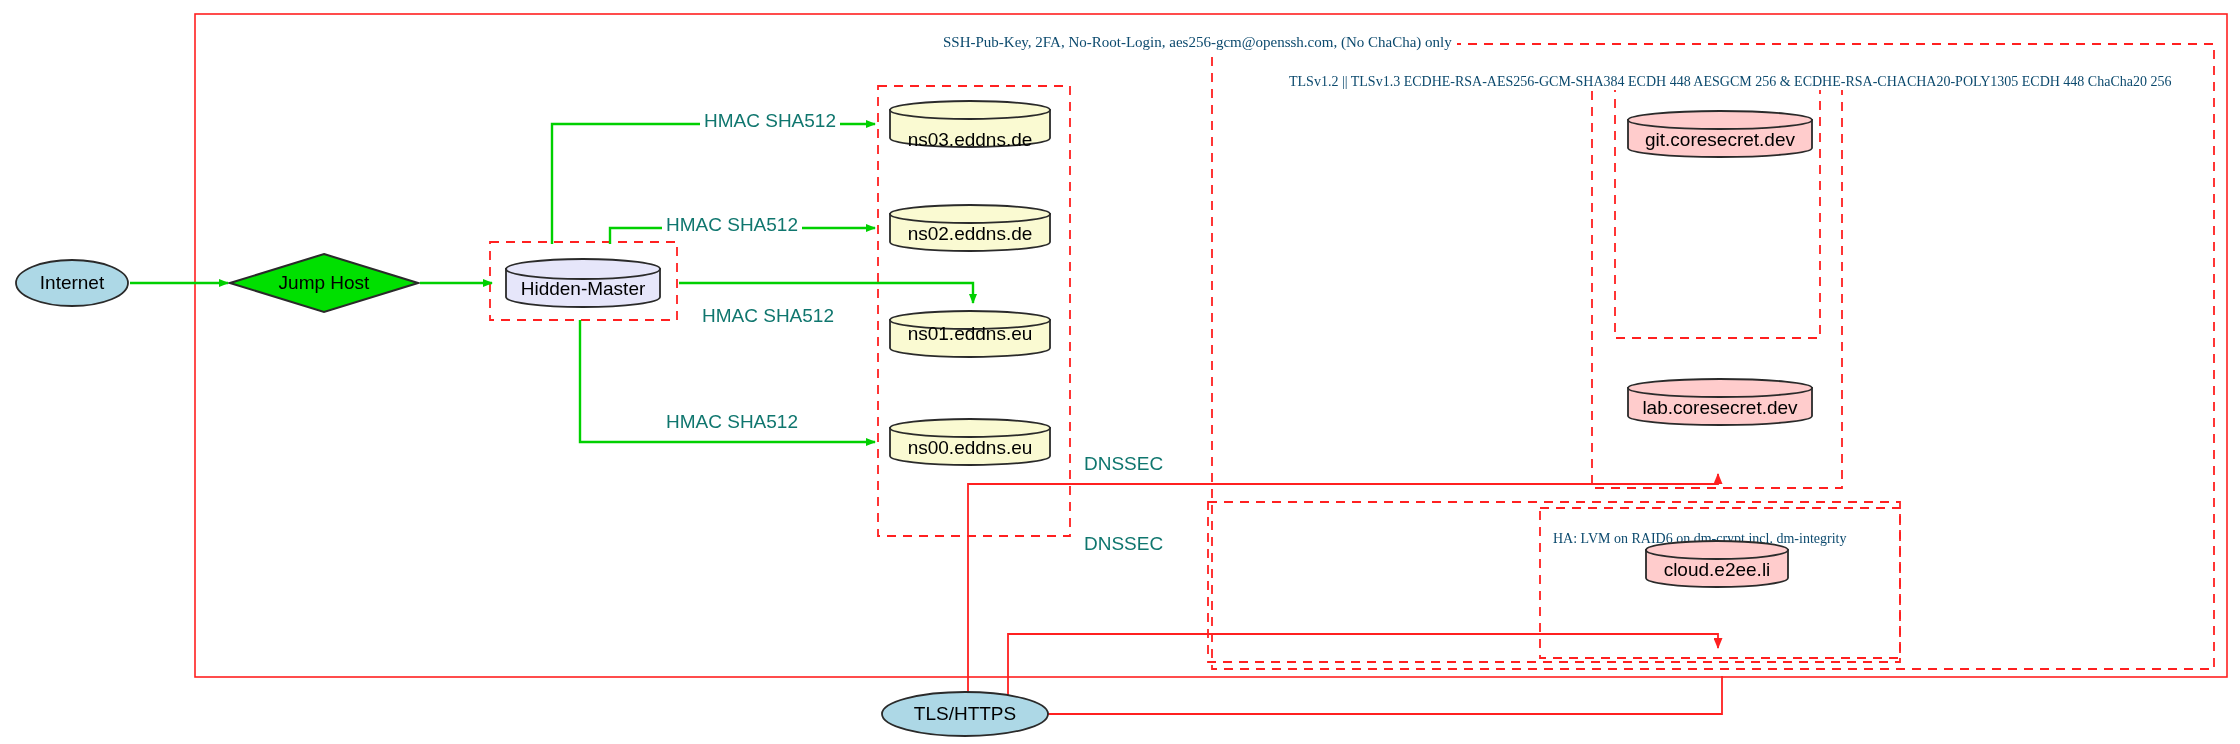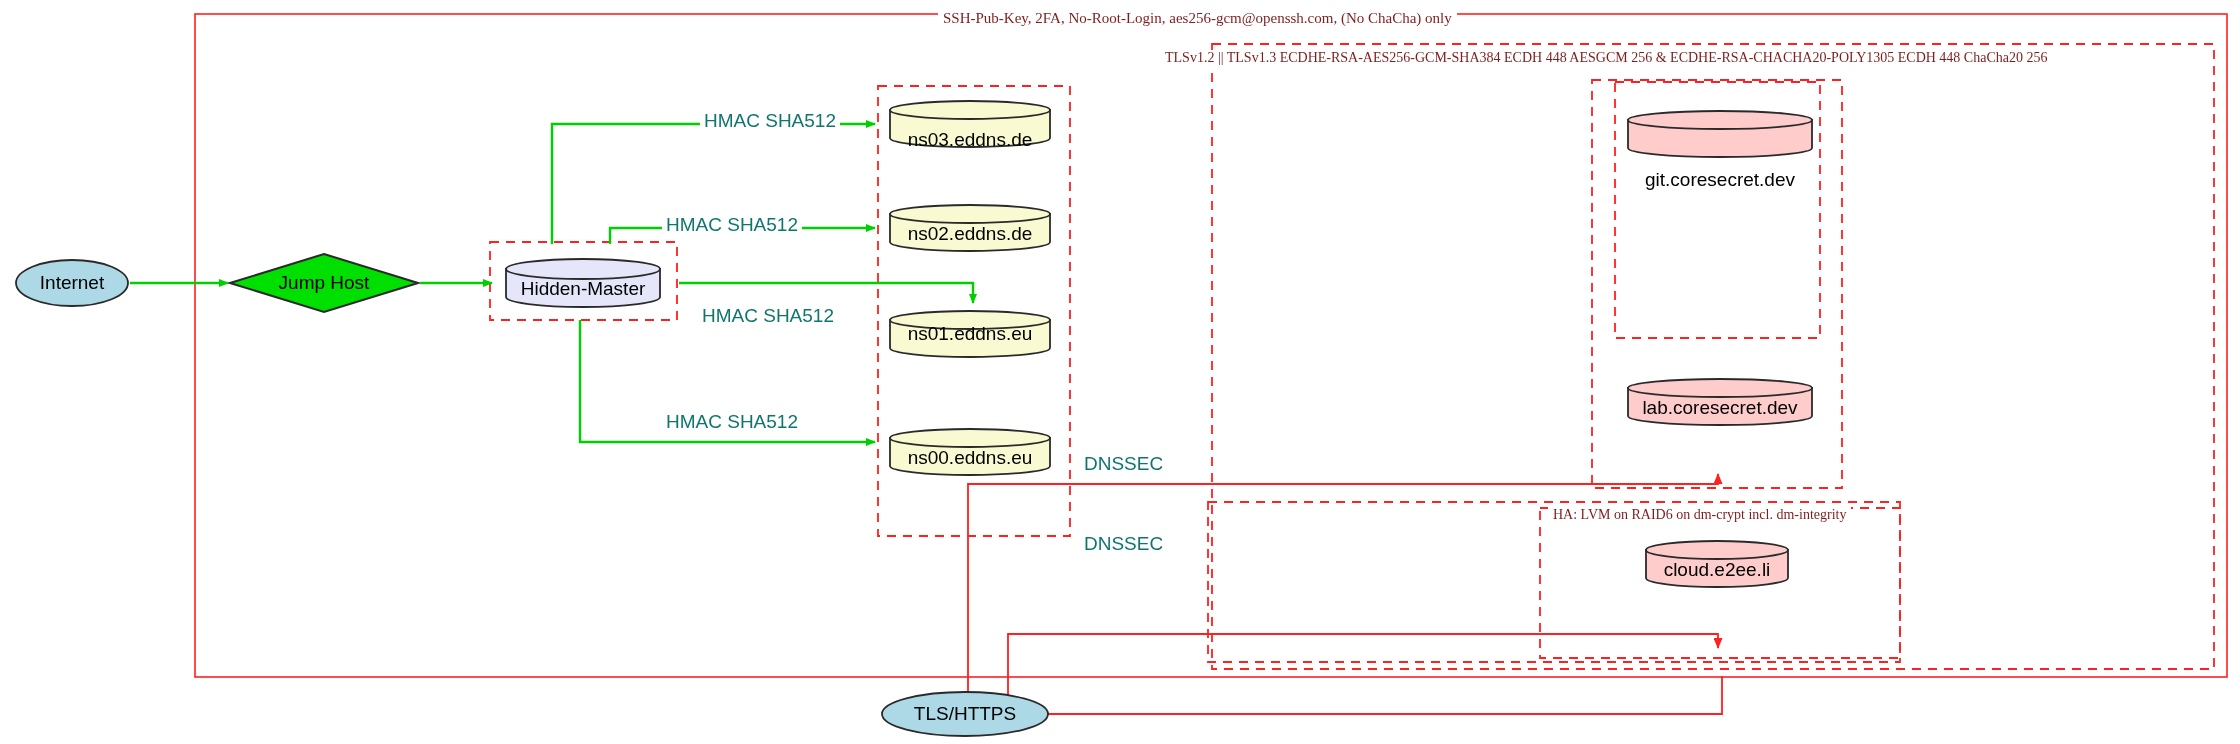--- a/index.html
+++ b/index.html
@@ -9,21 +9,21 @@
   svg.layer{position:absolute;left:0;top:0;width:2240px;height:744px;}
   .node{position:absolute;box-sizing:border-box;}
   .cyl-label,.shape-label{
      position:absolute;left:0;top:0;width:100%;height:100%;
      display:flex;align-items:center;justify-content:center;
      font-family:"Liberation Sans",sans-serif;font-size:19px;color:#000;
      white-space:nowrap;pointer-events:none;}
   .edge-label{position:absolute;font-family:"Liberation Sans",sans-serif;
      font-size:19px;color:#0f766e;white-space:nowrap;background:#fff;padding:0 4px;}
   .box-label{position:absolute;font-family:"Liberation Serif",serif;
-     font-size:15px;color:#7f1d1d;white-space:nowrap;background:#fff;padding:0 5px;}
+     font-size:15px;color:#0c4a6e;white-space:nowrap;background:#fff;padding:0 5px;margin-top:24px;}
 </style>
 </head>
 <body>
 
 <div id="stage">
 
   <svg class="layer" viewBox="0 0 2240 744" xmlns="http://www.w3.org/2000/svg">
     <defs>
       <marker id="arrowGreen" markerWidth="10" markerHeight="8" refX="9" refY="4" orient="auto" markerUnits="userSpaceOnUse">
         <path d="M0,0 L10,4 L0,8 z" fill="#00d000"></path>
@@ -82,21 +82,21 @@
       <path d="M968,714 L968,484 L1718,484 L1718,474" marker-end="url(#arrowRed)"></path>
 
       <path d="M1008,714 L1008,634 L1718,634 L1718,648" marker-end="url(#arrowRed)"></path>
 
       <path d="M1048,714 L1722,714 L1722,676"></path>
     </g>
   </svg>
 
   <div class="box-label" style="left:938px;top:10px;font-size:15px;">SSH-Pub-Key, 2FA, No-Root-Login, aes256-gcm@openssh.com, (No ChaCha) only</div>
 
-  <div class="box-label" style="left:1160px;top:50px;font-size:14px;">TLSv1.2 || TLSv1.3 ECDHE-RSA-AES256-GCM-SHA384 ECDH 448 AESGCM 256 &amp; ECDHE-RSA-CHACHA20-POLY1305 ECDH 448 ChaCha20 256</div>
+  <div class="box-label" style="left:1284px;top:50px;font-size:14px;">TLSv1.2 || TLSv1.3 ECDHE-RSA-AES256-GCM-SHA384 ECDH 448 AESGCM 256 &amp; ECDHE-RSA-CHACHA20-POLY1305 ECDH 448 ChaCha20 256</div>
 
   <div class="box-label" style="left:1548px;top:507px;font-size:14px;">HA: LVM on RAID6 on dm-crypt incl. dm-integrity</div>
 
   <div class="edge-label" style="left:700px;top:110px;">HMAC SHA512</div>
   <div class="edge-label" style="left:662px;top:214px;">HMAC SHA512</div>
   <div class="edge-label" style="left:698px;top:305px;">HMAC SHA512</div>
   <div class="edge-label" style="left:662px;top:411px;">HMAC SHA512</div>
 
   <div class="edge-label" style="left:1080px;top:453px;">DNSSEC</div>
   <div class="edge-label" style="left:1080px;top:533px;">DNSSEC</div>
@@ -140,34 +140,34 @@
   </div>
 
   <div class="node" style="left:888px;top:310px;width:164px;height:48px;">
     <svg width="164" height="48" viewBox="0 0 164 48">
       <path d="M2,10 L2,38 a80,9 0 0 0 160,0 L162,10 z" fill="#fafad2" stroke="#2a2a2a" stroke-width="1.8"></path>
       <ellipse cx="82" cy="10" rx="80" ry="9" fill="#fafad2" stroke="#2a2a2a" stroke-width="1.8"></ellipse>
     </svg>
     <div class="cyl-label" style="">ns01.eddns.eu</div>
   </div>
 
-  <div class="node" style="left:888px;top:428px;width:164px;height:48px;">
+  <div class="node" style="left:888px;top:418px;width:164px;height:48px;">
     <svg width="164" height="48" viewBox="0 0 164 48">
       <path d="M2,10 L2,38 a80,9 0 0 0 160,0 L162,10 z" fill="#fafad2" stroke="#2a2a2a" stroke-width="1.8"></path>
       <ellipse cx="82" cy="10" rx="80" ry="9" fill="#fafad2" stroke="#2a2a2a" stroke-width="1.8"></ellipse>
     </svg>
     <div class="cyl-label" style="padding-top:6px;">ns00.eddns.eu</div>
   </div>
 
   <div class="node" style="left:1626px;top:110px;width:188px;height:48px;">
     <svg width="188" height="48" viewBox="0 0 188 48">
       <path d="M2,10 L2,38 a92,9 0 0 0 184,0 L186,10 z" fill="#ffcccc" stroke="#2a2a2a" stroke-width="1.8"></path>
       <ellipse cx="94" cy="10" rx="92" ry="9" fill="#ffcccc" stroke="#2a2a2a" stroke-width="1.8"></ellipse>
     </svg>
-    <div class="cyl-label" style="padding-top:6px;margin-top:40px;">git.coresecret.dev</div>
+    <div class="cyl-label" style="padding-top:6px;">git.coresecret.dev</div>
   </div>
 
 
   <div class="node" style="left:1626px;top:378px;width:188px;height:48px;">
     <svg width="188" height="48" viewBox="0 0 188 48">
       <path d="M2,10 L2,38 a92,9 0 0 0 184,0 L186,10 z" fill="#ffcccc" stroke="#2a2a2a" stroke-width="1.8"></path>
       <ellipse cx="94" cy="10" rx="92" ry="9" fill="#ffcccc" stroke="#2a2a2a" stroke-width="1.8"></ellipse>
     </svg>
     <div class="cyl-label" style="padding-top:6px;">lab.coresecret.dev</div>
   </div>

